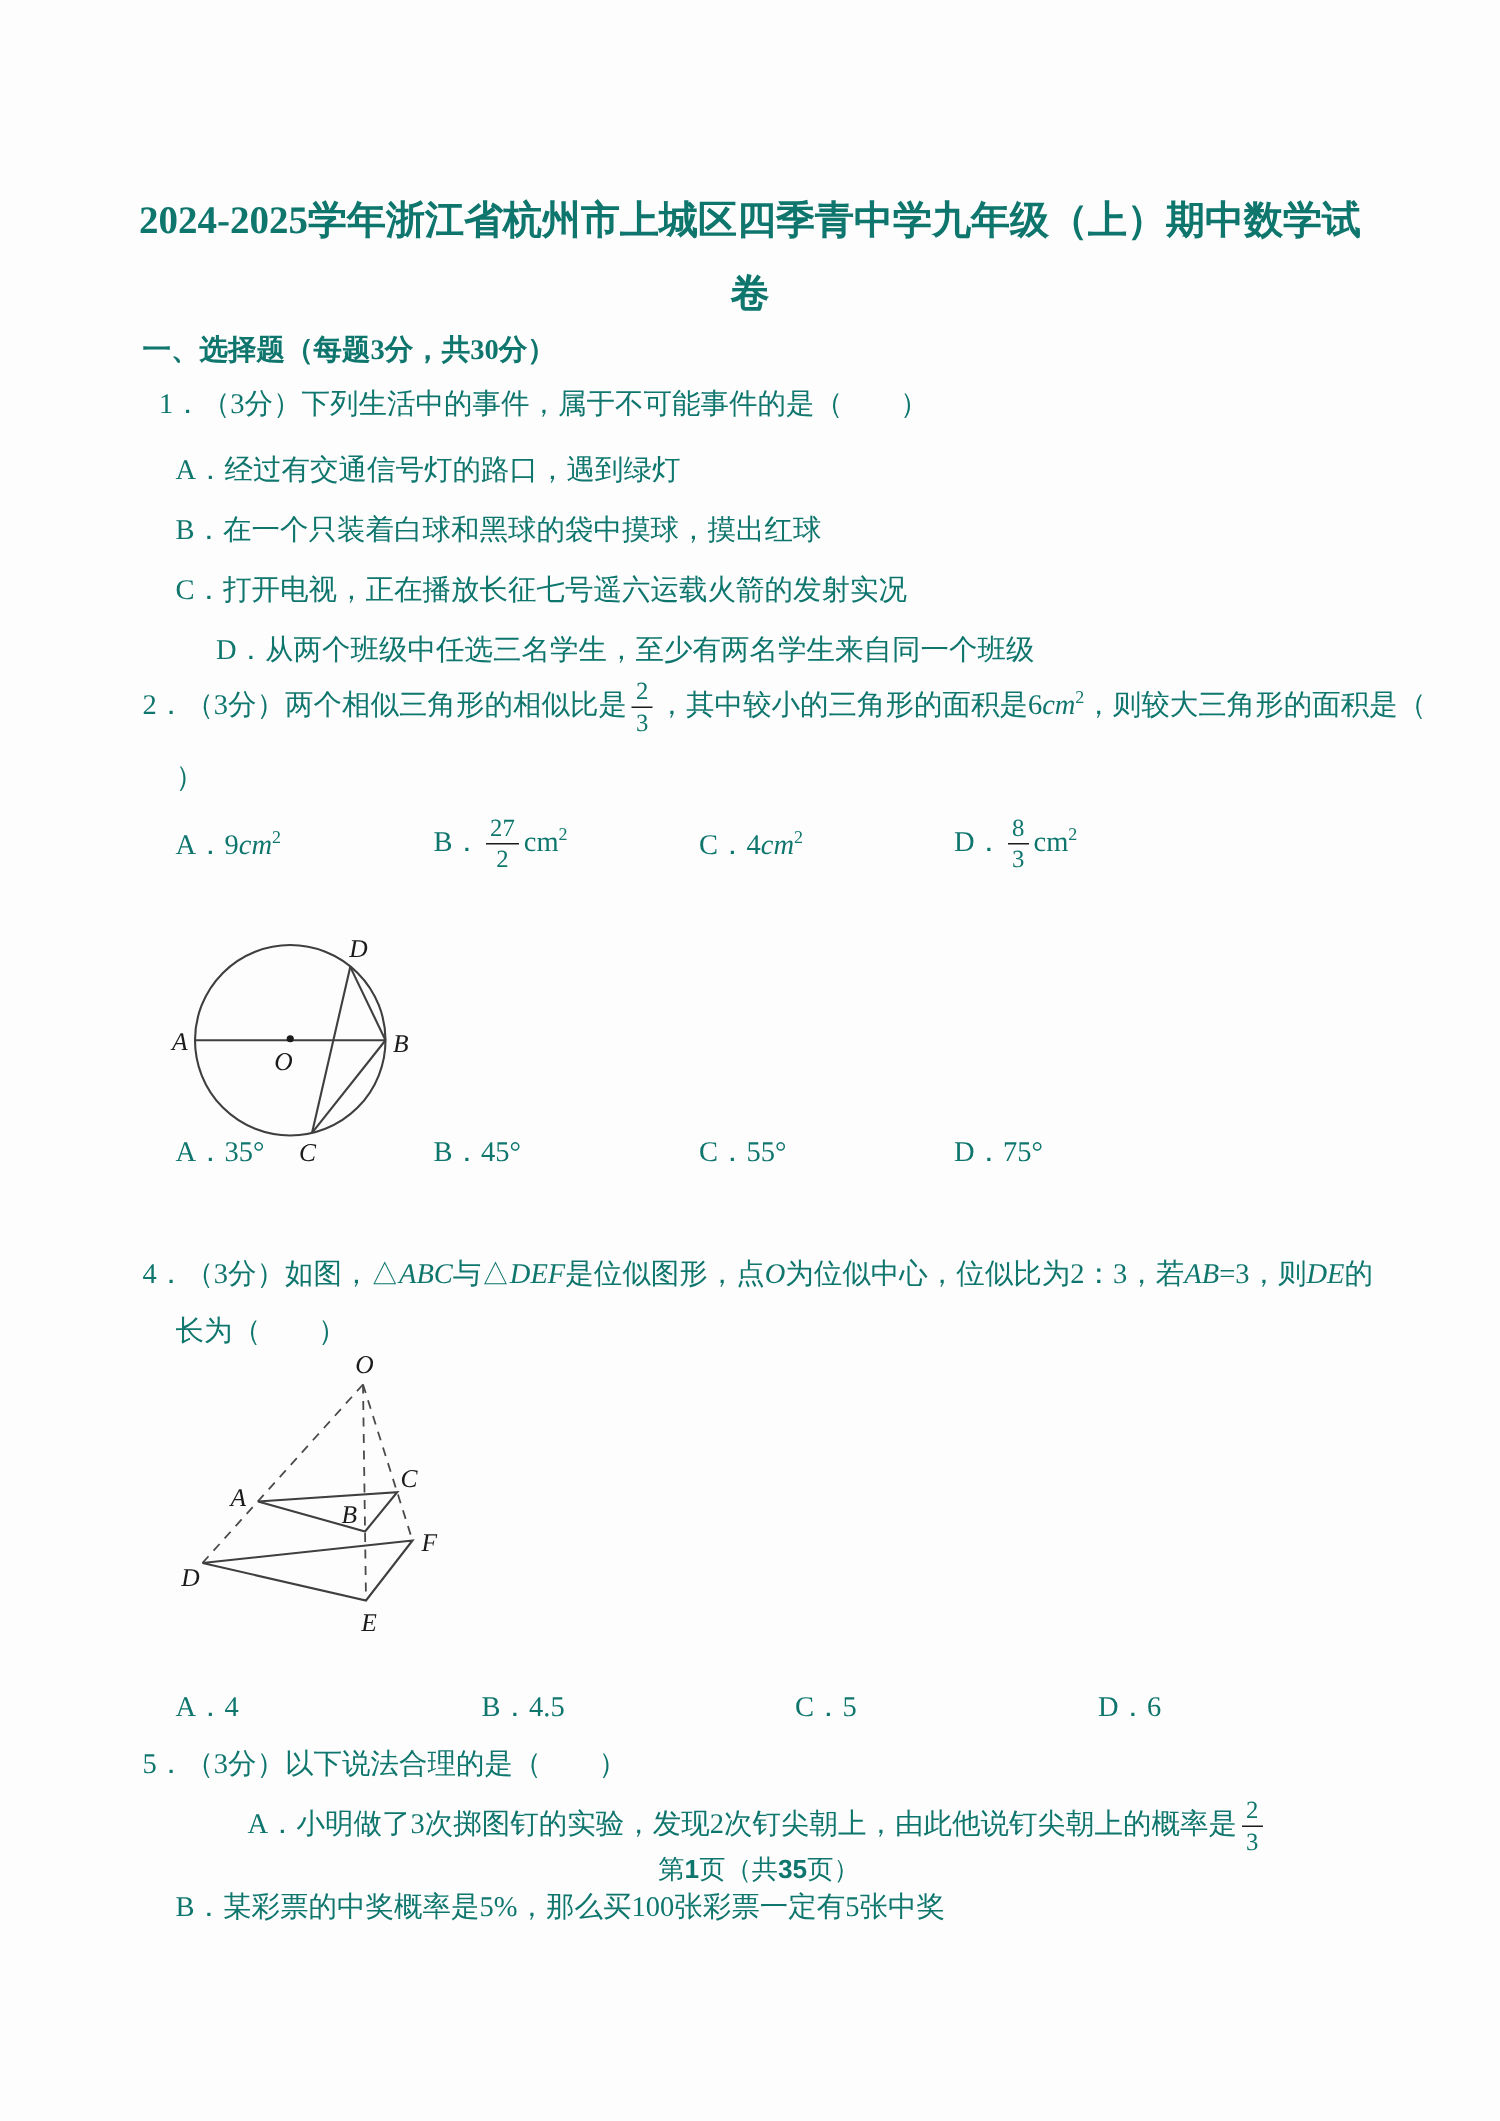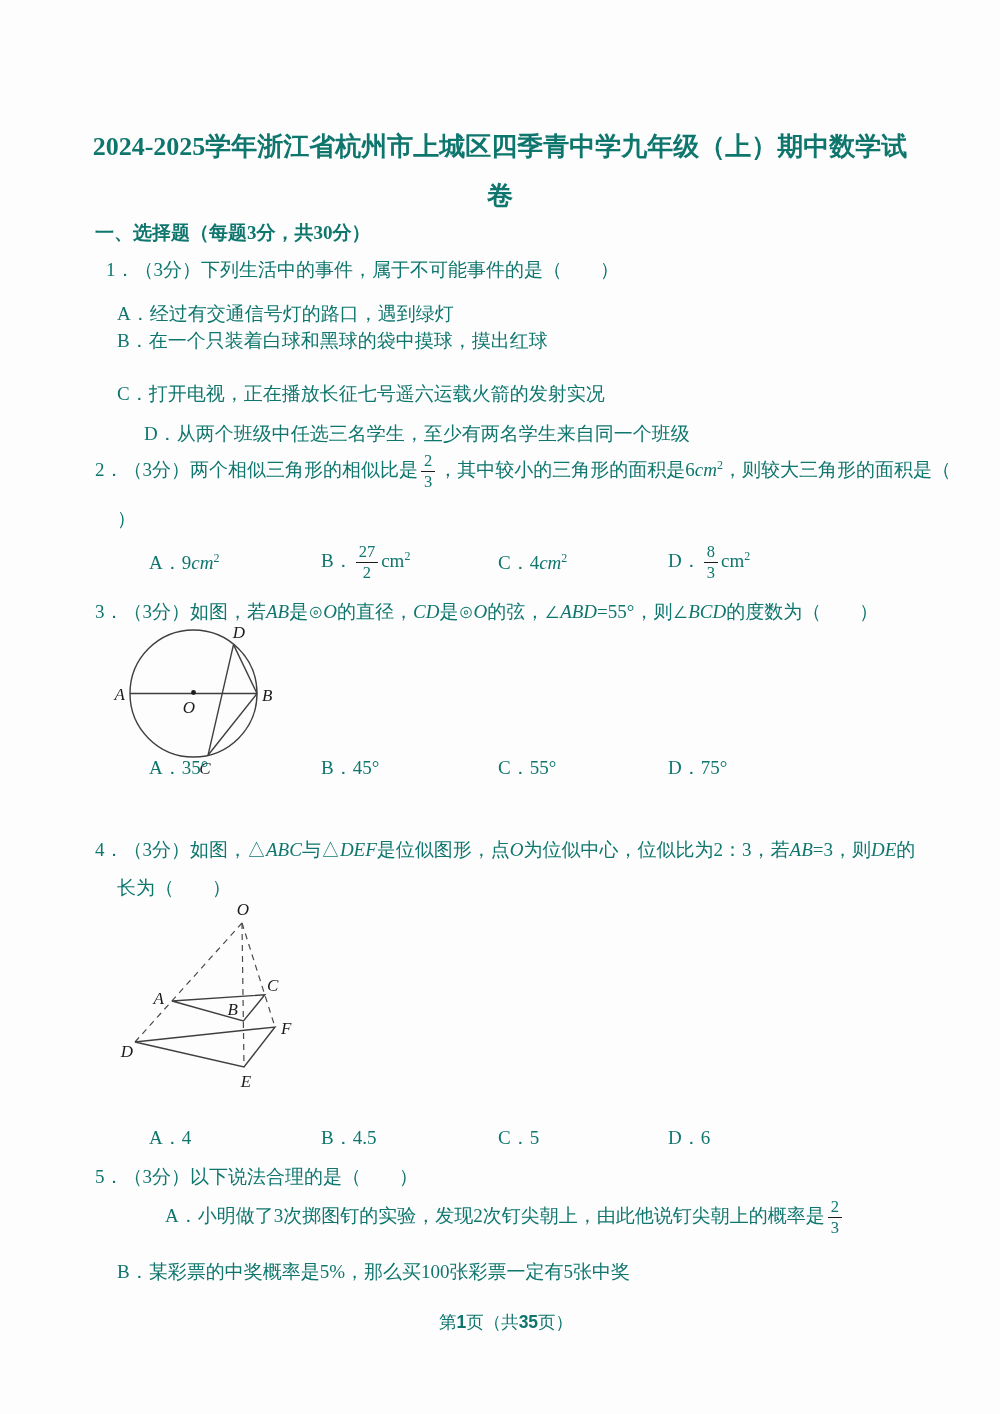--- a/index.html
+++ b/index.html
@@ -19,21 +19,20 @@
     font-weight:bold;
     font-size:26px;
     line-height:49px;
   }
   .heading { font-weight:bold; font-size:19px; }
   .line { line-height:24px; white-space:nowrap; }
   .opt-row {
     display:grid;
     grid-template-columns:172px 177px 170px 1fr;
     align-items:center;
-    margin-left:32px;
   }
   .frac {
     display:inline-block;
     vertical-align:middle;
     text-align:center;
     font-size:16.5px;
     line-height:1.1;
     margin:0 3px;
   }
   .frac .num { display:block; border-bottom:1.5px solid #1b1b1b; padding:0 3px 1px 3px; }
@@ -57,34 +56,33 @@
 
   <div class="abs title" style="top:122px;">
     <div>2024-2025学年浙江省杭州市上城区四季青中学九年级（上）期中数学试</div>
     <div>卷</div>
   </div>
 
   <div class="abs heading" style="left:95px; top:220px;">一、选择题（每题3分，共30分）</div>
 
   <div class="abs line" style="left:106px; top:258px;">1．（3分）下列生活中的事件，属于不可能事件的是（　　）</div>
   <div class="abs line" style="left:117px; top:302px;">A．经过有交通信号灯的路口，遇到绿灯</div>
-  <div class="abs line" style="left:117px; top:329px;">B．在一个只装着白球和黑球的袋中摸球，摸出红球</div>
+  <div class="abs line" style="left:117px; top:342px;">B．在一个只装着白球和黑球的袋中摸球，摸出红球</div>
   <div class="abs line" style="left:117px; top:382px;">C．打开电视，正在播放长征七号遥六运载火箭的发射实况</div>
   <div class="abs line" style="left:117px; top:422px;margin-left:27px;">D．从两个班级中任选三名学生，至少有两名学生来自同一个班级</div>
 
   <div class="abs line" style="left:95px; top:452px;">2．（3分）两个相似三角形的相似比是<span class="frac"><span class="num">2</span><span class="den">3</span></span>，其中较小的三角形的面积是6<i>cm</i><sup>2</sup>，则较大三角形的面积是（</div>
   <div class="abs line" style="left:117px; top:507px;">）</div>
   <div class="abs opt-row" style="left:117px; top:543px; width:800px;">
     <div>A．9<i>cm</i><sup>2</sup></div>
     <div>B．<span class="frac"><span class="num">27</span><span class="den">2</span></span>cm<sup>2</sup></div>
     <div>C．4<i>cm</i><sup>2</sup></div>
     <div>D．<span class="frac"><span class="num">8</span><span class="den">3</span></span>cm<sup>2</sup></div>
   </div>
 
-  <div class="abs line" style="left:95px; top:600px;">3．（3分）如图，若<i>AB</i>是⊙<i>O</i>的直径，<i>CD</i>是⊙<i>O</i>的弦，∠<i>ABD</i>=55°，则∠<i>BCD</i>的度数为（　　）</div>
 
   <div class="abs fig" style="left:108px; top:620px;">
     <svg width="185" height="170" viewBox="0 0 185 170">
       <circle cx="85.5" cy="73.5" r="63.5" fill="none" stroke="#3f3f3f" stroke-width="1.4"></circle>
       <line x1="22" y1="73.5" x2="149" y2="73.5" stroke="#3f3f3f" stroke-width="1.4"></line>
       <line x1="125.5" y1="24.6" x2="100" y2="135.3" stroke="#3f3f3f" stroke-width="1.4"></line>
       <line x1="125.5" y1="24.6" x2="149" y2="73.5" stroke="#3f3f3f" stroke-width="1.4"></line>
       <line x1="100" y1="135.3" x2="149" y2="73.5" stroke="#3f3f3f" stroke-width="1.4"></line>
       <circle cx="85.5" cy="72.5" r="2.4" fill="#1b1b1b"></circle>
       <text x="17" y="80" text-anchor="end">A</text>
@@ -115,26 +113,26 @@
       <text x="130" y="22" text-anchor="middle">O</text>
       <text x="51" y="111" text-anchor="end">A</text>
       <text x="125" y="122" text-anchor="end">B</text>
       <text x="154" y="98" text-anchor="start">C</text>
       <text x="14" y="164" text-anchor="middle">D</text>
       <text x="133" y="194" text-anchor="middle">E</text>
       <text x="168" y="141" text-anchor="start">F</text>
     </svg>
   </div>
 
-  <div class="abs opt-row" style="left:117px; top:1125px; width:800px;">
+  <div class="abs opt-row" style="left:117px; top:1125px; width:800px;gap:32px;">
     <div>A．4</div>
     <div>B．4.5</div>
     <div>C．5</div>
     <div>D．6</div>
   </div>
 
   <div class="abs line" style="left:95px; top:1165px;">5．（3分）以下说法合理的是（　　）</div>
   <div class="abs line" style="left:117px; top:1198px;margin-left:48px;">A．小明做了3次掷图钉的实验，发现2次钉尖朝上，由此他说钉尖朝上的概率是<span class="frac"><span class="num">2</span><span class="den">3</span></span></div>
   <div class="abs line" style="left:117px; top:1260px;">B．某彩票的中奖概率是5%，那么买100张彩票一定有5张中奖</div>
 
-  <div class="abs footer" style="top:1310px;padding-left:12px;">第<span class="bnum">1</span>页（共<span class="bnum">35</span>页）</div>
+  <div class="abs footer" style="top:1234px;padding-left:12px;">第<span class="bnum">1</span>页（共<span class="bnum">35</span>页）</div>
 
 </div>
 
 </body></html>

